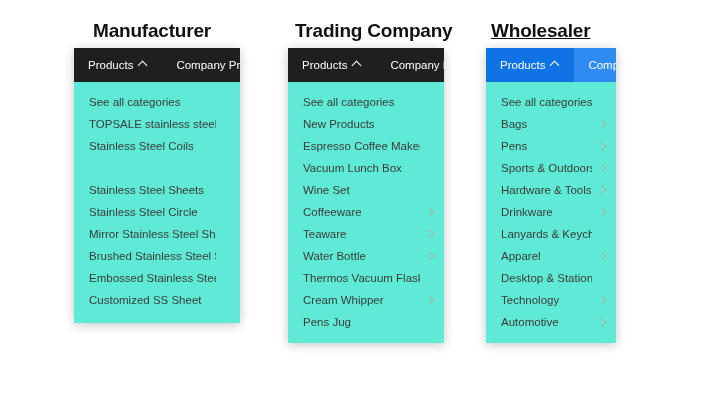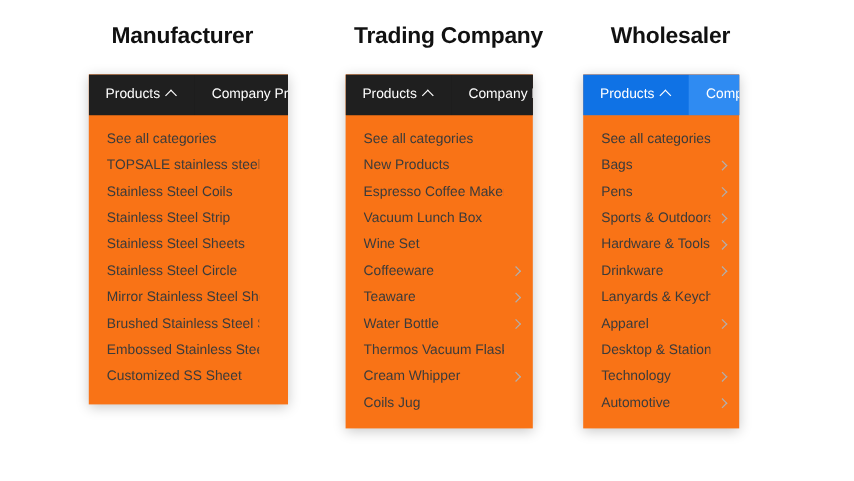--- a/index.html
+++ b/index.html
@@ -34,27 +34,27 @@
     font-weight: bold;
     color: #111111;
     letter-spacing: -0.2px;
     white-space: nowrap;
     position: absolute;
     top: 19px;
     line-height: 24px;
   }
   .column.c0 .col-title { left: 19px; }
   .column.c1 .col-title { left: -5px; margin-left: 12px; }
-  .column.c2 .col-title { left: 23px; }
+  .column.c2 .col-title { left: 5px; text-decoration: underline; }
 
   .panel {
     position: absolute;
-    top: 62px;
+    top: 48px;
     left: 0;
-    background: #f97316;
+    background: #5eead4;
     box-shadow: 0 2px 10px rgba(0,0,0,0.22);
     overflow: hidden;
   }
   .column.c0 .panel { width: 166px; height: 275px; }
   .column.c1 .panel { width: 156px; height: 295px; }
   .column.c2 .panel { width: 130px; height: 295px; }
 
   .tabbar {
     display: flex;
     align-items: stretch;
@@ -168,21 +168,20 @@
           </div>
         <div class="menu-item">
             <span class="label">TOPSALE stainless steel</span>
             <span class="chev-spacer"></span>
           </div>
         <div class="menu-item">
             <span class="label">Stainless Steel Coils</span>
             <span class="chev-spacer"></span>
           </div>
         <div class="menu-item">
-            <span class="label">Stainless Steel Strip</span>
             <span class="chev-spacer"></span>
           </div>
         <div class="menu-item">
             <span class="label">Stainless Steel Sheets</span>
             <span class="chev-spacer"></span>
           </div>
         <div class="menu-item">
             <span class="label">Stainless Steel Circle</span>
             <span class="chev-spacer"></span>
           </div>
@@ -253,21 +252,21 @@
           </div>
         <div class="menu-item">
             <span class="label">Thermos Vacuum Flask</span>
             <span class="chev-spacer"></span>
           </div>
         <div class="menu-item">
             <span class="label">Cream Whipper</span>
             <span class="chev-right"></span>
           </div>
         <div class="menu-item">
-            <span class="label">Coils Jug</span>
+            <span class="label">Pens Jug</span>
             <span class="chev-spacer"></span>
           </div>
       </div>
     </div>
   </div>
 
   <div class="column c2">
     <div class="col-title">Wholesaler</div>
     <div class="panel">
       <div class="tabbar blue">

